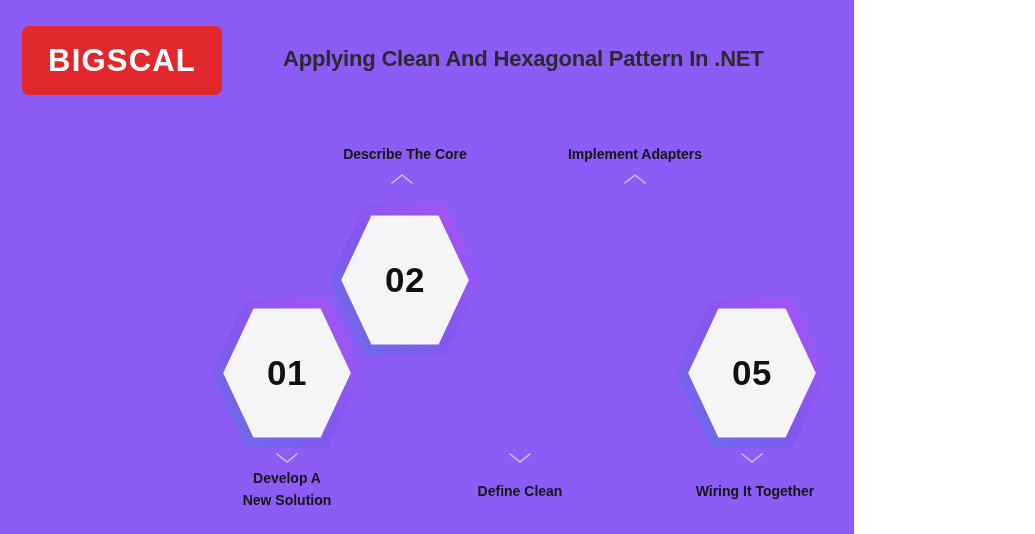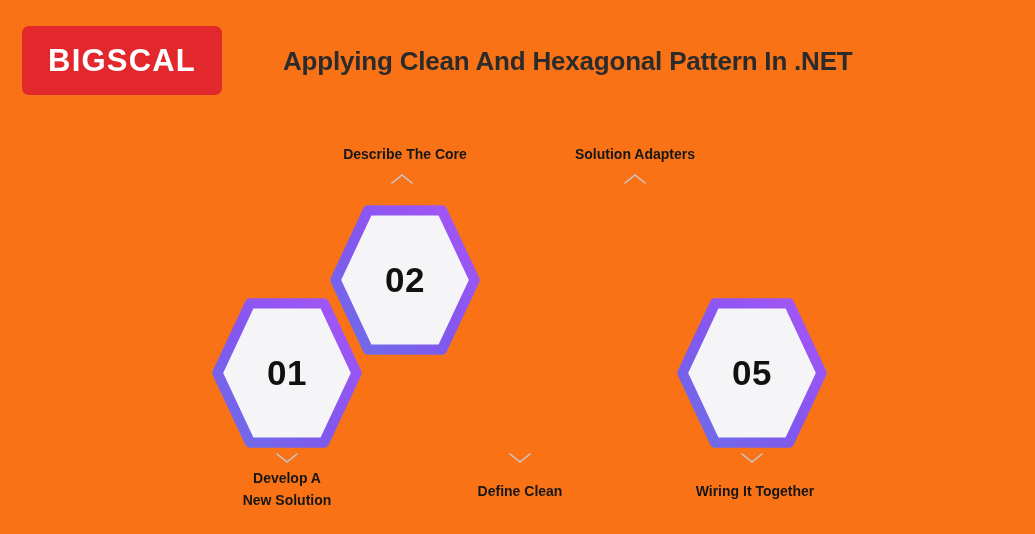--- a/index.html
+++ b/index.html
@@ -3,21 +3,21 @@
 <meta charset="utf-8">
 <title>Infographic</title>
 <style>
   * { margin:0; padding:0; box-sizing:border-box; }
   html, body {
     width:1035px; height:534px;
     background:#ffffff;
     font-family:"Liberation Sans", sans-serif;
     overflow:hidden;
   }
-  .page { position:relative; width:1035px; height:534px; background:#f97316; }
+  .page { position:relative; width:854px; height:534px; background:#8b5cf6; }
 
   
   .header { position:absolute; left:0; top:0; width:1035px; height:120px; }
 
   .logo {
     position:absolute; left:22px; top:26px;
     width:200px; height:69px;
     background:#E2282C;
     border-radius:7px;
     display:flex; align-items:center; justify-content:center;
@@ -25,21 +25,21 @@
   .logo-text {
     color:#ffffff;
     font-family:"Liberation Sans", sans-serif;
     font-size:31px;
     font-weight:700;
     letter-spacing:1.2px;
   }
 
   .title {
     position:absolute; left:283px; top:46px;
-    font-size:26px;
+    font-size:22px;
     font-weight:700;
     color:#2b2b2b;
     letter-spacing:-0.2px;
     white-space:nowrap;
   }
 
   
   .diagram { position:absolute; left:0; top:120px; width:1035px; height:414px; }
 
   .hex-wrap { position:absolute; }
@@ -102,21 +102,21 @@
       </defs>
     </svg>
 
     <div class="label" style="left:315px; top:23px; width:180px;">Describe The Core</div>
     <div class="chev" style="left:389px; top:52px;">
       <svg viewBox="0 0 26 14">
           <path d="M3 11 L13 3 L23 11" fill="none" stroke="#C9C9CF" stroke-width="1.6" stroke-linecap="round" stroke-linejoin="round"></path>
         </svg>
     </div>
 
-    <div class="label" style="left:534px; top:23px; width:202px;">Solution Adapters</div>
+    <div class="label" style="left:534px; top:23px; width:202px;">Implement Adapters</div>
     <div class="chev" style="left:622px; top:52px;">
       <svg viewBox="0 0 26 14">
           <path d="M3 11 L13 3 L23 11" fill="none" stroke="#C9C9CF" stroke-width="1.6" stroke-linecap="round" stroke-linejoin="round"></path>
         </svg>
     </div>
 
     <div class="hex-wrap" style="left:331px; top:86px; width:148px; height:148px;">
       <div class="hex">
         <svg viewBox="0 0 100 100" preserveAspectRatio="none">
           <polygon points="25,3 75,3 97,50 75,97 25,97 3,50" fill="#F5F5F7" stroke="url(#hexgrad)" stroke-width="7" stroke-linejoin="round"></polygon>

